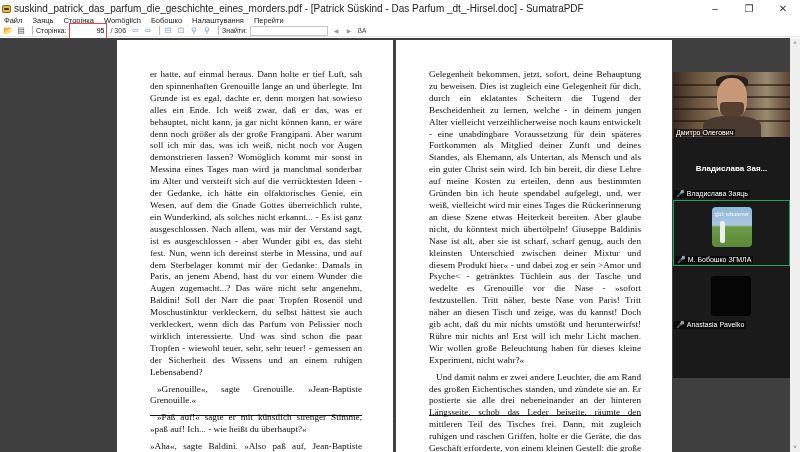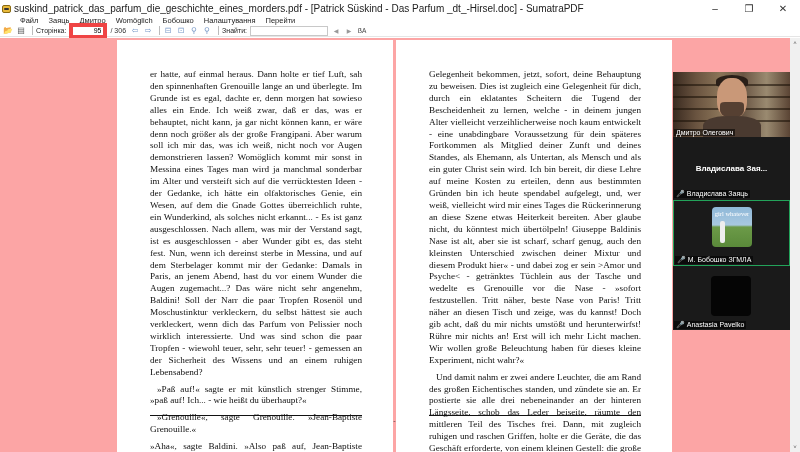--- a/index.html
+++ b/index.html
@@ -8,48 +8,48 @@
 
   
   .titlebar { position: absolute; left: 0; top: 0; width: 800px; height: 17px; background: #fff; display: flex; align-items: center; }
   .app-icon { width: 9px; height: 8px; margin-left: 2px; margin-right: 3px; background: #e8b93a; border: 1px solid #8a6a12; border-radius: 2px; position: relative; }
   .app-icon::after { content: ""; position: absolute; left: 1px; top: 2px; width: 5px; height: 2px; background: #333; border-radius: 1px; }
   .title-text { font-size: 10px; color: #222; white-space: nowrap; text-align: right; }
   .win-controls { position: absolute; right: 0; top: 0; height: 17px; display: flex; }
   .win-btn { width: 34px; height: 17px; display: flex; align-items: center; justify-content: center; font-size: 10px; color: #333; cursor: default; }
 
   
-  .menubar { position: absolute; left: 0; top: 15px; width: 800px; height: 10px; display: flex; align-items: center; padding-left: 20px; }
+  .menubar { position: absolute; left: 0; top: 15px; width: 800px; height: 10px; display: flex; align-items: center; padding-left: 4px; }
   .menu-item { font-size: 7.5px; color: #222; margin-right: 10px; white-space: nowrap; }
 
   
   .toolbar { position: absolute; left: 0; top: 25px; width: 800px; height: 12px; display: flex; align-items: center; padding-left: 3px; border-bottom: 1px solid #e5e5e5; }
   .tb-icon { width: 10px; height: 10px; display: inline-flex; align-items: center; justify-content: center; font-size: 8px; color: #7a9ac8; margin-right: 3px; }
   .tb-sep { width: 1px; height: 9px; background: #bbb; margin: 0 3px; }
   .tb-label { font-size: 7px; color: #222; margin-right: 3px; white-space: nowrap; }
-  .page-input { width: 38px; height: 16px; border: 4px solid #ef4444; font-size: 7px; text-align: right; padding-right: 2px; line-height: 8px; font-family: "Liberation Sans", sans-serif; }
+  .page-input { width: 38px; height: 16px; border: 1px solid #ef4444; font-size: 7px; text-align: right; padding-right: 2px; line-height: 8px; font-family: "Liberation Sans", sans-serif; }
   .page-total { font-size: 7px; color: #333; margin: 0 4px 0 3px; white-space: nowrap; }
   .find-input { width: 78px; height: 10px; border: 1px solid #c8c8c8; font-size: 7px; margin-right: 3px; }
   .folder-icon { color: #d8a830; }
   .print-icon { color: #555; }
 
   
-  .canvas { position: absolute; left: 0; top: 38px; width: 790px; height: 414px; background: #fca5a5; overflow: hidden; }
+  .canvas { position: absolute; left: 0; top: 38px; width: 790px; height: 414px; background: #404040; overflow: hidden; }
   .page { position: absolute; top: 2px; height: 420px; background: #fff; }
   .page.left { left: 117px; width: 276px; }
   .page.right { left: 396px; width: 276px; }
   .page-text { position: absolute; top: 29px; left: 33px; width: 212px; font-family: "Liberation Serif", serif; font-size: 9.2px; line-height: 11.9px; color: #111; text-align: justify; }
   .page.right .page-text { left: 33px; width: 212px; }
   .para { text-indent: 0; }
   .para.indent { text-indent: 7px; margin-top: 5px; }
   .page-rule { position: absolute; left: 33px; width: 212px; top: 375px; height: 1px; background: #111; }
   .page-num { position: absolute; left: 12px; width: 276px; top: 377px; text-align: right; font-family: "Liberation Serif", serif; font-size: 7px; color: #222; }
 
   
-  .video-panel { position: absolute; left: 673px; top: 72px; width: 117px; height: 258px; background: #1a1a1a; }
+  .video-panel { position: absolute; left: 673px; top: 72px; width: 117px; height: 306px; background: #1a1a1a; }
   .tile { position: absolute; left: 0; width: 117px; background: #1a1a1a; overflow: hidden; }
   .tile1 { top: 0; height: 65px; background: #5a4a3a; }
   .tile2 { top: 65px; height: 62px; }
   .tile3 { top: 128px; height: 66px; border: 1.5px solid #23a35a; }
   .tile4 { top: 196px; height: 62px; }
   .lib-bg { position: absolute; left: 0; top: 0; width: 117px; height: 65px;
     background: linear-gradient(90deg, #3a2a20 0%, #6a5440 20%, #8a7458 40%, #6a5644 60%, #9a8a70 80%, #5a4434 100%); }
   .shelf { position: absolute; left: 0; width: 117px; height: 2px; background: rgba(30,20,10,0.6); }
   .person-head { position: absolute; left: 44px; top: 6px; width: 30px; height: 40px; background: #c99878; border-radius: 45% 45% 40% 40%; }
   .person-hair { position: absolute; left: 43px; top: 3px; width: 32px; height: 12px; background: #2a1f18; border-radius: 50% 50% 20% 20%; }
@@ -79,21 +79,21 @@
   <div class="win-controls">
     <div class="win-btn">–</div>
     <div class="win-btn">❐</div>
     <div class="win-btn">✕</div>
   </div>
 </div>
 
 <div class="menubar">
   <span class="menu-item">Файл</span>
   <span class="menu-item">Заяць</span>
-  <span class="menu-item">Дмитро</span>
+  <span class="menu-item">Сторінка</span>
   <span class="menu-item">Womöglich</span>
   <span class="menu-item">Бобошко</span>
   <span class="menu-item">Налаштування</span>
   <span class="menu-item">Перейти</span>
 </div>
 
 <div class="toolbar">
   <span class="tb-icon folder-icon">📂</span>
   <span class="tb-icon print-icon">▤</span>
   <span class="tb-sep"></span>
@@ -112,22 +112,22 @@
   <input class="find-input" value="" style="">
   <span class="tb-icon" style="color:#999;font-size:6px;">◀</span>
   <span class="tb-icon" style="color:#999;font-size:6px;">▶</span>
   <span class="tb-icon" style="color:#444;font-size:6.5px;">ẞA</span>
 </div>
 
 <div class="canvas">
   <div class="page left">
     <div class="page-text">
       <p class="para">er hatte, auf einmal heraus. Dann holte er tief Luft, sah den spinnenhaften Grenouille lange an und überlegte. Im Grunde ist es egal, dachte er, denn morgen hat sowieso alles ein Ende. Ich weiß zwar, daß er das, was er behauptet, nicht kann, ja gar nicht können kann, er wäre denn noch größer als der große Frangipani. Aber warum soll ich mir das, was ich weiß, nicht noch vor Augen demonstrieren lassen? Womöglich kommt mir sonst in Messina eines Tages man wird ja manchmal sonderbar im Alter und versteift sich auf die verrücktesten Ideen - der Gedanke, ich hätte ein olfaktorisches Genie, ein Wesen, auf dem die Gnade Gottes überreichlich ruhte, ein Wunderkind, als solches nicht erkannt... - Es ist ganz ausgeschlossen. Nach allem, was mir der Verstand sagt, ist es ausgeschlossen - aber Wunder gibt es, das steht fest. Nun, wenn ich dereinst sterbe in Messina, und auf dem Sterbelager kommt mir der Gedanke: Damals in Paris, an jenem Abend, hast du vor einem Wunder die Augen zugemacht...? Das wäre nicht sehr angenehm, Baldini! Soll der Narr die paar Tropfen Rosenöl und Moschustinktur verkleckern, du selbst hättest sie auch verkleckert, wenn dich das Parfum von Pelissier noch wirklich interessierte. Und was sind schon die paar Tropfen - wiewohl teuer, sehr, sehr teuer! - gemessen an der Sicherheit des Wissens und an einem ruhigen Lebensabend?</p>
+      <p class="para indent">»Grenouille«, sagte Grenouille. »Jean-Baptiste Grenouille.«</p>
       <p class="para indent">»Paß auf!« sagte er mit künstlich strenger Stimme, »paß auf! Ich... - wie heißt du überhaupt?«</p>
-      <p class="para indent">»Grenouille«, sagte Grenouille. »Jean-Baptiste Grenouille.«</p>
       <p class="para" style="margin-top:5px;">»Aha«, sagte Baldini. »Also paß auf, Jean-Baptiste Grenouille! Ich habe es mir überlegt. Du sollst die</p>
     </div>
     <div class="page-rule"></div>
     <div class="page-num">-95-</div>
   </div>
 
   <div class="page right">
     <div class="page-text">
       <p class="para">Gelegenheit bekommen, jetzt, sofort, deine Behauptung zu beweisen. Dies ist zugleich eine Gelegenheit für dich, durch ein eklatantes Scheitern die Tugend der Bescheidenheit zu lernen, welche - in deinem jungen Alter vielleicht verzeihlicherweise noch kaum entwickelt - eine unabdingbare Voraussetzung für dein späteres Fortkommen als Mitglied deiner Zunft und deines Standes, als Ehemann, als Untertan, als Mensch und als ein guter Christ sein wird. Ich bin bereit, dir diese Lehre auf meine Kosten zu erteilen, denn aus bestimmten Gründen bin ich heute spendabel aufgelegt, und, wer weiß, vielleicht wird mir eines Tages die Rückerinnerung an diese Szene etwas Heiterkeit bereiten. Aber glaube nicht, du könntest mich übertölpeln! Giuseppe Baldinis Nase ist alt, aber sie ist scharf, scharf genug, auch den kleinsten Unterschied zwischen deiner Mixtur und diesem Produkt hier« - und dabei zog er sein &gt;Amor und Psyche&lt; - getränktes Tüchlein aus der Tasche und wedelte es Grenouille vor die Nase - »sofort festzustellen. Tritt näher, beste Nase von Paris! Tritt näher an diesen Tisch und zeige, was du kannst! Doch gib acht, daß du mir nichts umstößt und herunterwirfst! Rühre mir nichts an! Erst will ich mehr Licht machen. Wir wollen große Beleuchtung haben für dieses kleine Experiment, nicht wahr?«</p>
       <p class="para indent">Und damit nahm er zwei andere Leuchter, die am Rand des großen Eichentisches standen, und zündete sie an. Er postierte sie alle drei nebeneinander an der hinteren Längsseite, schob das Leder beiseite, räumte den mittleren Teil des Tisches frei. Dann, mit zugleich ruhigen und raschen Griffen, holte er die Geräte, die das Geschäft erforderte, von einem kleinen Gestell: die große bauchige Mischflasche, den gläsernen Trichter, die</p>

